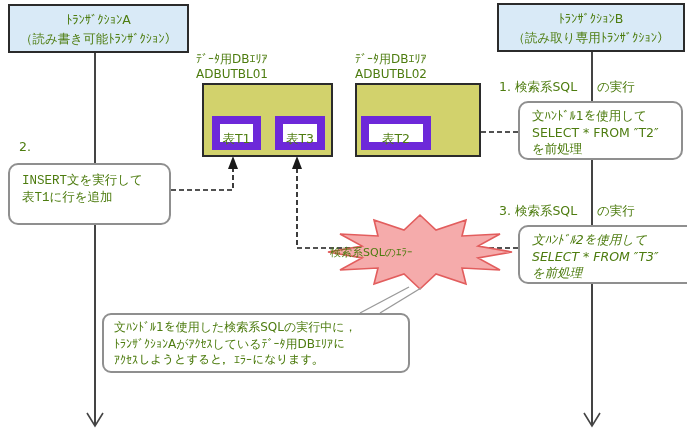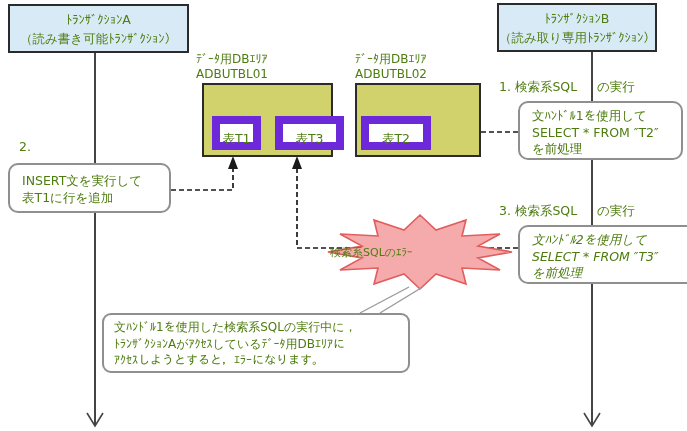--- a/index.html
+++ b/index.html
@@ -57,50 +57,50 @@
 
     <line x1="409" y1="287" x2="360" y2="313" stroke="#9a9a9a" stroke-width="1.4"></line>
     <line x1="421" y1="288" x2="380" y2="313" stroke="#9a9a9a" stroke-width="1.4"></line>
   </svg>
 
   <div class="abs transbox" style="left:8px;top:4px;width:181px;height:49px;">
     <div>ﾄﾗﾝｻﾞｸｼｮﾝA</div>
     <div>（読み書き可能ﾄﾗﾝｻﾞｸｼｮﾝ）</div>
   </div>
 
-  <div class="abs transbox" style="left:497px;top:3px;width:160px;height:49px;">
+  <div class="abs transbox" style="left:497px;top:3px;width:188px;height:49px;">
     <div>ﾄﾗﾝｻﾞｸｼｮﾝB</div>
     <div>（読み取り専用ﾄﾗﾝｻﾞｸｼｮﾝ）</div>
   </div>
 
   <div class="abs arealabel" style="left:196px;top:52px;">
     <div>ﾃﾞｰﾀ用DBｴﾘｱ</div>
     <div>ADBUTBL01</div>
   </div>
   <div class="abs arearect" style="left:202px;top:83px;width:131px;height:74px;"></div>
   <div class="abs tablebox" style="left:212px;top:116px;width:49px;height:34px;">表T1</div>
-  <div class="abs tablebox" style="left:275px;top:116px;width:69px;height:34px;">表T3</div>
+  <div class="abs tablebox" style="left:275px;top:116px;width:50px;height:34px;">表T3</div>
 
   <div class="abs arealabel" style="left:355px;top:52px;">
     <div>ﾃﾞｰﾀ用DBｴﾘｱ</div>
     <div>ADBUTBL02</div>
   </div>
   <div class="abs arearect" style="left:355px;top:83px;width:126px;height:74px;"></div>
   <div class="abs tablebox" style="left:361px;top:116px;width:70px;height:34px;">表T2</div>
 
   <div class="abs steplabel" style="left:499px;top:79px;">1. 検索系SQL</div>
   <div class="abs steplabel" style="left:597px;top:79px;">の実行</div>
   <div class="abs callout" style="left:518px;top:101px;width:165px;height:59px;">
     <div>文ﾊﾝﾄﾞﾙ1を使用して</div>
     <div>SELECT * FROM ″T2″</div>
     <div>を前処理</div>
   </div>
 
   <div class="abs steplabel" style="left:19px;top:139px;">2.</div>
-  <div class="abs callout" style="left:8px;top:163px;width:163px;height:50px;padding-top:8px;">
+  <div class="abs callout" style="left:8px;top:163px;width:163px;height:62px;padding-top:8px;font-family:Liberation Mono, monospace;">
     <div>INSERT文を実行して</div>
     <div>表T1に行を追加</div>
   </div>
 
   <div class="abs steplabel" style="left:499px;top:203px;">3. 検索系SQL</div>
   <div class="abs steplabel" style="left:597px;top:203px;">の実行</div>
   <div class="abs callout" style="left:518px;top:225px;width:181px;height:59px;font-style:italic;">
     <div>文ﾊﾝﾄﾞﾙ2を使用して</div>
     <div>SELECT * FROM ″T3″</div>
     <div>を前処理</div>

